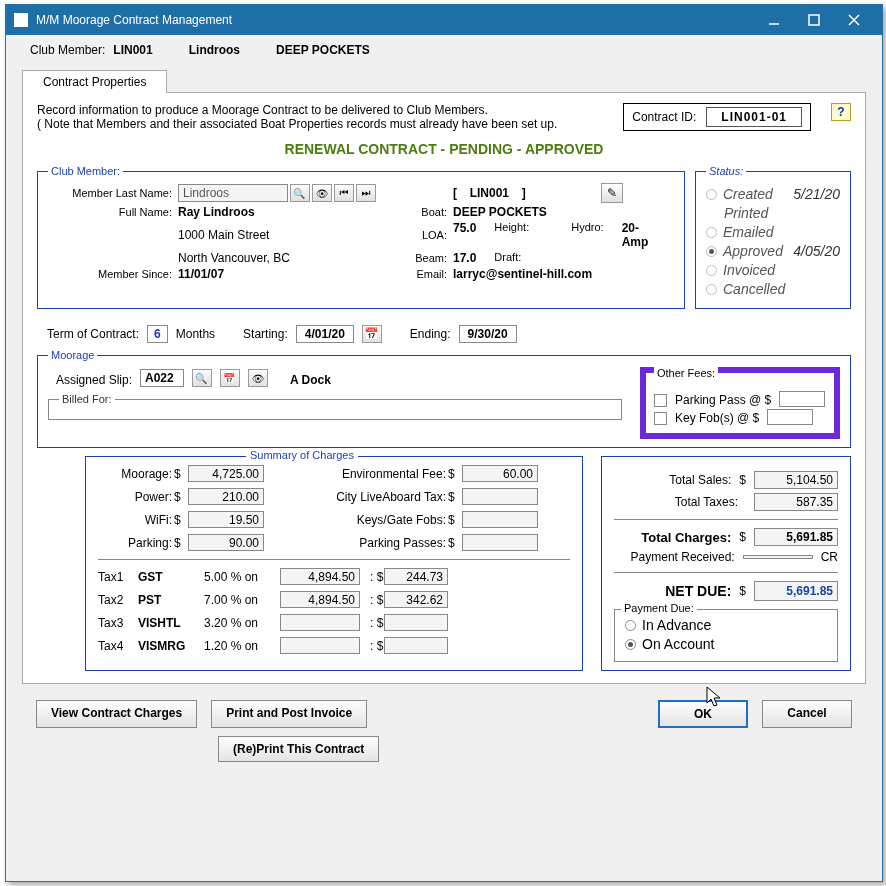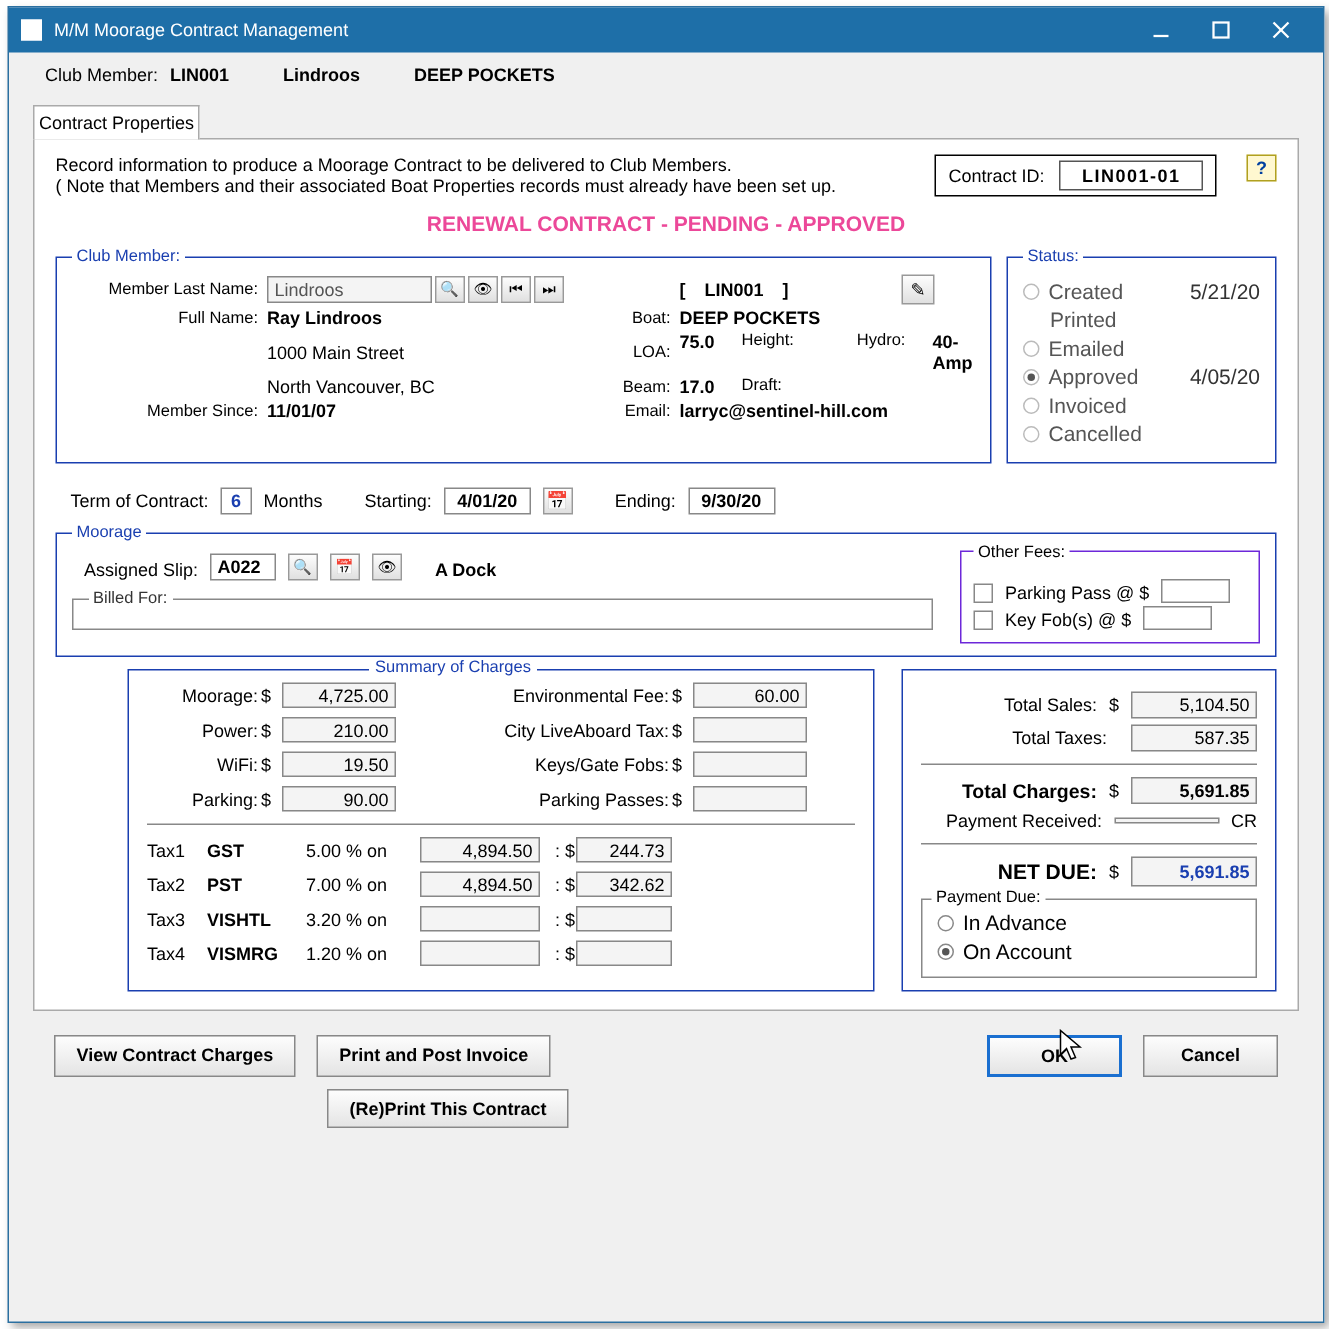--- a/index.html
+++ b/index.html
@@ -10,37 +10,37 @@
 .titlebar .icon { width: 14px; height: 14px; border: 1px solid #fff; margin-right: 8px; background: #fff; }
 .titlebar .title { flex: 1; }
 .winbtn { width: 40px; height: 28px; display: flex; align-items: center; justify-content: center; cursor: pointer; }
 .winbtn svg { stroke: #fff; }
 .subheader { padding: 8px 24px 6px; font-size: 12px; display: flex; gap: 8px; align-items: center; }
 .subheader .lbl { }
 .subheader .val { font-weight: bold; margin-right: 28px; }
 .subheader .val2 { font-weight: bold; }
 
 .tabbar { margin: 6px 16px 0; }
-.tab { display: inline-block; background: #fff; border: 1px solid #aaa; border-bottom: none; padding: 4px 3px; font-size: 12px; position: relative; top: 1px; }
+.tab { display: inline-block; background: #fff; border: 1px solid #aaa; border-bottom: none; padding: 4px 20px; font-size: 12px; position: relative; top: 1px; }
 .content { margin: 0 16px 8px; border: 1px solid #aaa; background: #fff; padding: 10px 14px 12px; font-size: 12px; }
 
 .intro { display: flex; align-items: flex-start; gap: 12px; }
 .intro .txt { flex: 1; font-size: 12px; }
 .contract-id-box { border: 1px solid #000; padding: 3px 8px; display: flex; align-items: center; gap: 10px; }
 .contract-id-box .cid-val { border: 1px solid #555; padding: 2px 14px; font-weight: bold; letter-spacing: 1px; }
 .helpicon { width: 20px; height: 18px; border: 1px solid #b0a020; background: #fff8d0; display: flex; align-items: center; justify-content: center; font-weight: bold; color: #0040a0; margin-left: 8px; cursor: pointer; font-size: 12px;}
 
-.status-title { text-align: center; color: #ec4899; font-weight: bold; font-size: 14px; margin: 10px 0 8px; }
+.status-title { text-align: center; color: #4d7c0f; font-weight: bold; font-size: 14px; margin: 10px 0 8px; }
 
 fieldset { border: 1px solid #1a3fb0; padding: 6px 10px 8px; margin-bottom: 8px; position: relative; }
 fieldset legend { color: #1a3fb0; font-size: 11px; padding: 0 3px; }
 
 .topflex { display: flex; gap: 10px; }
 .cm-box { flex: 1; }
-.status-box { width: 180px; }
+.status-box { width: 156px; font-style: italic; }
 
 .row { display: flex; align-items: flex-end; gap: 6px; margin: 2px 0; font-size: 12px; }
 .lbl11 { font-size: 11px; }
 .inp, .readfield { border: 1px solid #888; background: #fff; padding: 1px 4px; font-size: 12px; height: 18px; line-height: 14px; display: inline-block; }
 .inp { background: #fff; }
 .readfield { background: #f4f4f4; color: #555; }
 .smallbtn { width: 20px; height: 18px; border: 1px solid #999; background: linear-gradient(#fdfdfd,#e0e0e0); display: inline-flex; align-items: center; justify-content: center; cursor: pointer; font-size: 10px; }
 .editbtn { width: 22px; height: 20px; border: 1px solid #999; background: linear-gradient(#fdfdfd,#e0e0e0); display: inline-flex; align-items:center; justify-content:center; cursor:pointer; }
 
 .cm-grid { display: grid; grid-template-columns: 130px 215px 60px 170px; row-gap: 2px; align-items: center; }
@@ -51,21 +51,21 @@
 .radio { width: 11px; height: 11px; border: 1px solid #888; border-radius: 50%; display: inline-flex; align-items: center; justify-content: center; }
 .radio.sel::after { content:''; width:5px; height:5px; background:#555; border-radius:50%; }
 .radio.dis { border-color: #bbb; }
 
 .termrow { display: flex; align-items: center; gap: 8px; font-size: 12px; margin: 8px 0 6px 10px; }
 .termrow .numbox { border: 1px solid #888; padding: 1px 6px; color: #1a3fb0; font-weight: bold; background: #fff; }
 .datebox { border: 1px solid #888; padding: 1px 8px; font-weight: bold; background: #fff; }
 .calbtn { width: 20px; height: 18px; border: 1px solid #999; background: linear-gradient(#fdfdfd,#e0e0e0); cursor:pointer; display:inline-flex; align-items:center; justify-content:center; }
 
 .moorage-box .row { gap: 8px; }
-.other-fees { border: 1px solid #6d28d9; padding: 4px 8px 6px; font-size: 11px; }
+.other-fees { border: 6px solid #6d28d9; padding: 4px 8px 6px; font-size: 11px; }
 .chk { width: 13px; height: 13px; border: 1px solid #888; background: #fff; display: inline-block; }
 .amt { border: 1px solid #888; width: 46px; height: 16px; display: inline-block; background:#fff; }
 .billed .blue { color: #1a3fb0; font-weight: bold; }
 
 .summary-flex { display: flex; gap: 18px; padding-left: 48px; }
 .summary-left { flex: 1; border: 1px solid #1a3fb0; padding: 8px 12px; position: relative; }
 .summary-left .legendtitle { position:absolute; top:-8px; left:160px; background:#fff; padding:0 4px; color:#1a3fb0; font-size:11px; }
 .charge-grid { display: grid; grid-template-columns: 76px 14px 82px 28px 150px 14px 82px; row-gap: 6px; align-items: center; font-size: 12px; }
 .charge-grid .lab { text-align: right; padding-right: 2px; }
 .valbox { border: 1px solid #888; padding: 1px 4px; text-align: right; background: #f4f4f4; height: 17px; display: inline-block; width: 76px; }
@@ -174,21 +174,21 @@
           <div class="lab">Boat:</div>
           <div class="bold">DEEP POCKETS</div>
 
           <div></div>
           <div>1000 Main Street</div>
           <div class="lab">LOA:</div>
           <div style="display:flex;gap:18px;">
             <span class="bold">75.0</span>
             <span class="lbl11">Height:</span>
             <span style="margin-left:24px" class="lbl11">Hydro:</span>
-            <span class="bold">40-Amp</span>
+            <span class="bold">20-Amp</span>
           </div>
 
           <div></div>
           <div>North Vancouver, BC</div>
           <div class="lab">Beam:</div>
           <div style="display:flex;gap:18px;">
             <span class="bold">17.0</span>
             <span class="lbl11">Draft:</span>
           </div>
 

